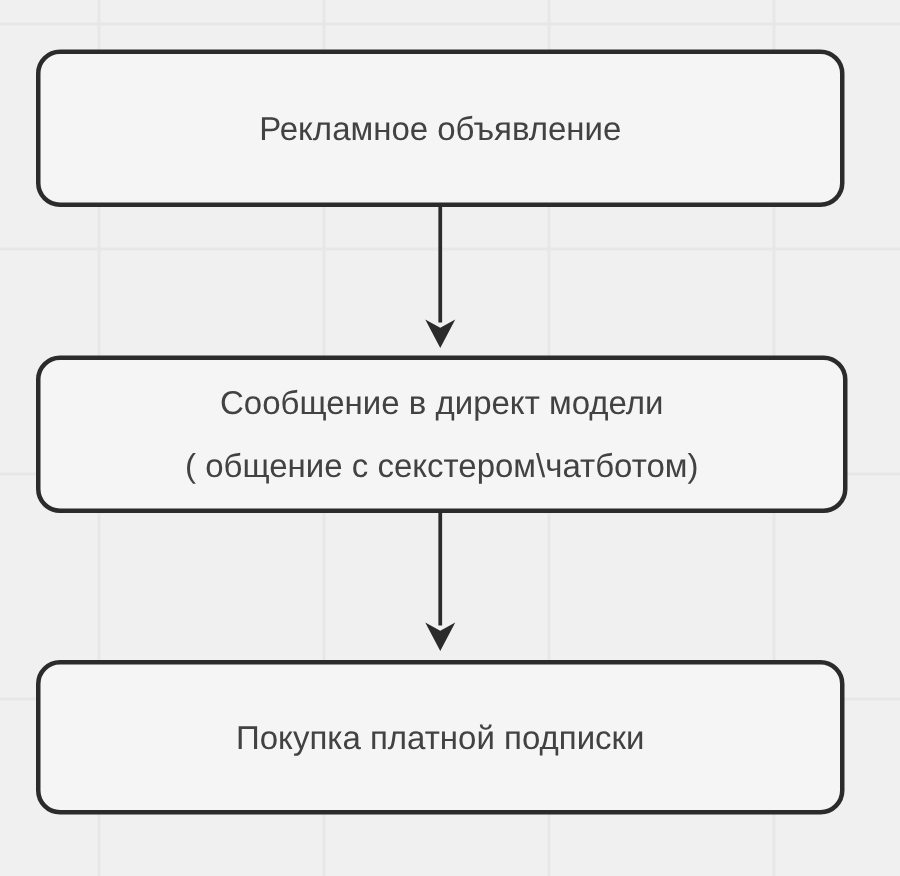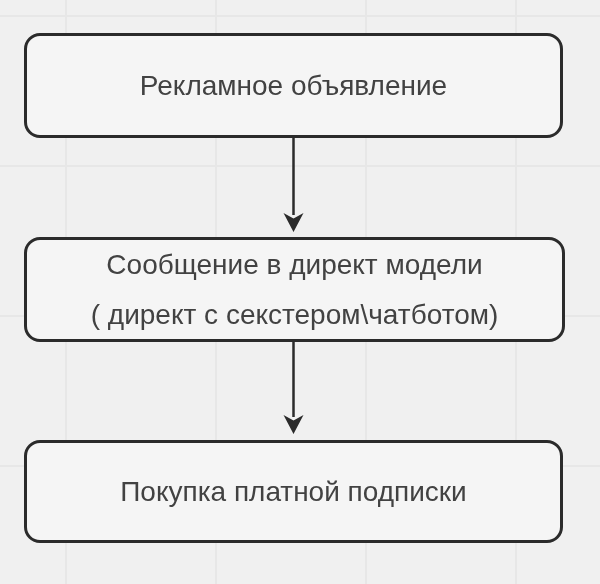--- a/index.html
+++ b/index.html
@@ -36,21 +36,21 @@
     box-sizing: border-box;
     background: #f5f5f5;
     border: 3px solid #2b2b2b;
     border-radius: 16px;
     display: flex;
     flex-direction: column;
     align-items: center;
     justify-content: center;
     text-align: center;
     color: #424242;
-    font-size: 28px;
+    font-size: 22px;
     line-height: 1.33;
     cursor: default;
     user-select: none;
   }
   .node-1 { left: 24px; top: 33px;  width: 539px; height: 105px; }
   .node-2 { left: 24px; top: 237px; width: 541px; height: 105px; gap: 12px; }
   .node-3 { left: 24px; top: 440px; width: 539px; height: 103px; justify-content: center; }
   .node-line {
     display: block;
     white-space: nowrap;
@@ -71,20 +71,20 @@
       <path d="M293.5 434 L283.5 415 L293.5 420.5 L303.5 415 Z" fill="#2b2b2b"></path>
     </g>
   </svg>
 
   <div class="node node-1">
     <span class="node-line">Рекламное объявление</span>
   </div>
 
   <div class="node node-2">
     <span class="node-line">Сообщение в директ модели</span>
-    <span class="node-line">( директ с секстером\чатботом)</span>
+    <span class="node-line">( общение с секстером\чатботом)</span>
   </div>
 
   <div class="node node-3">
     <span class="node-line">Покупка платной подписки</span>
   </div>
 
 </div>
 
 </body></html>

